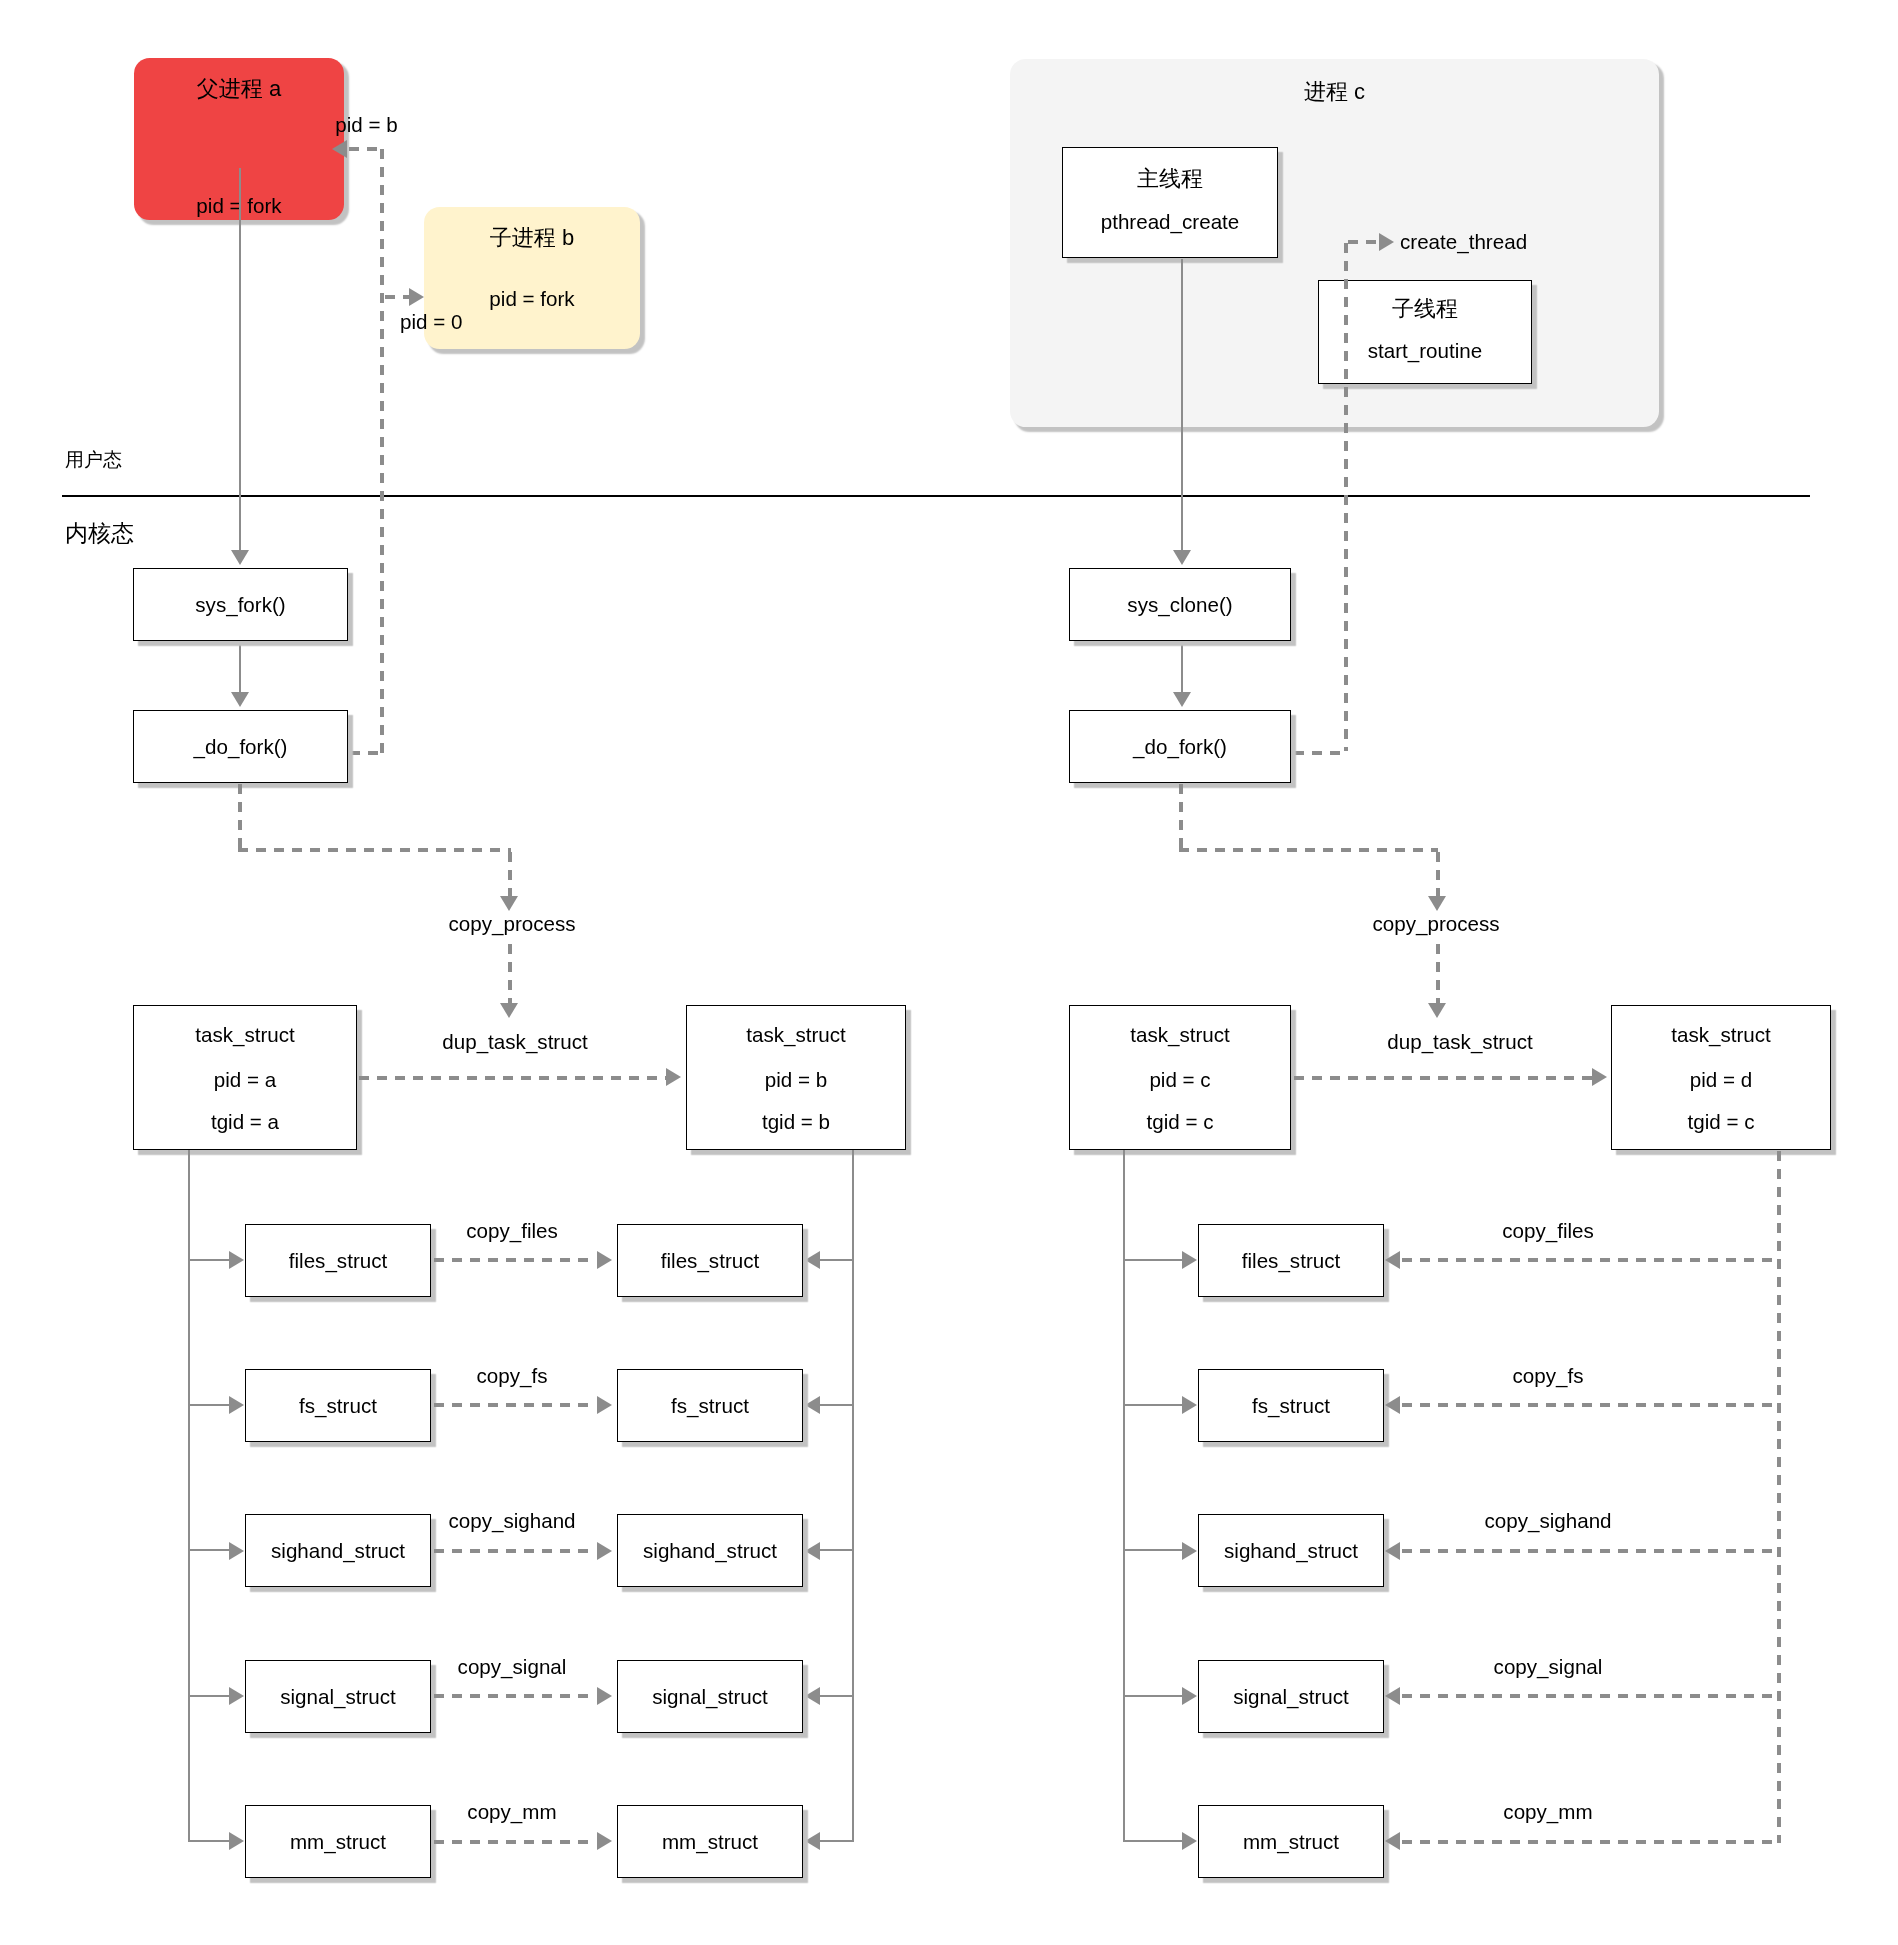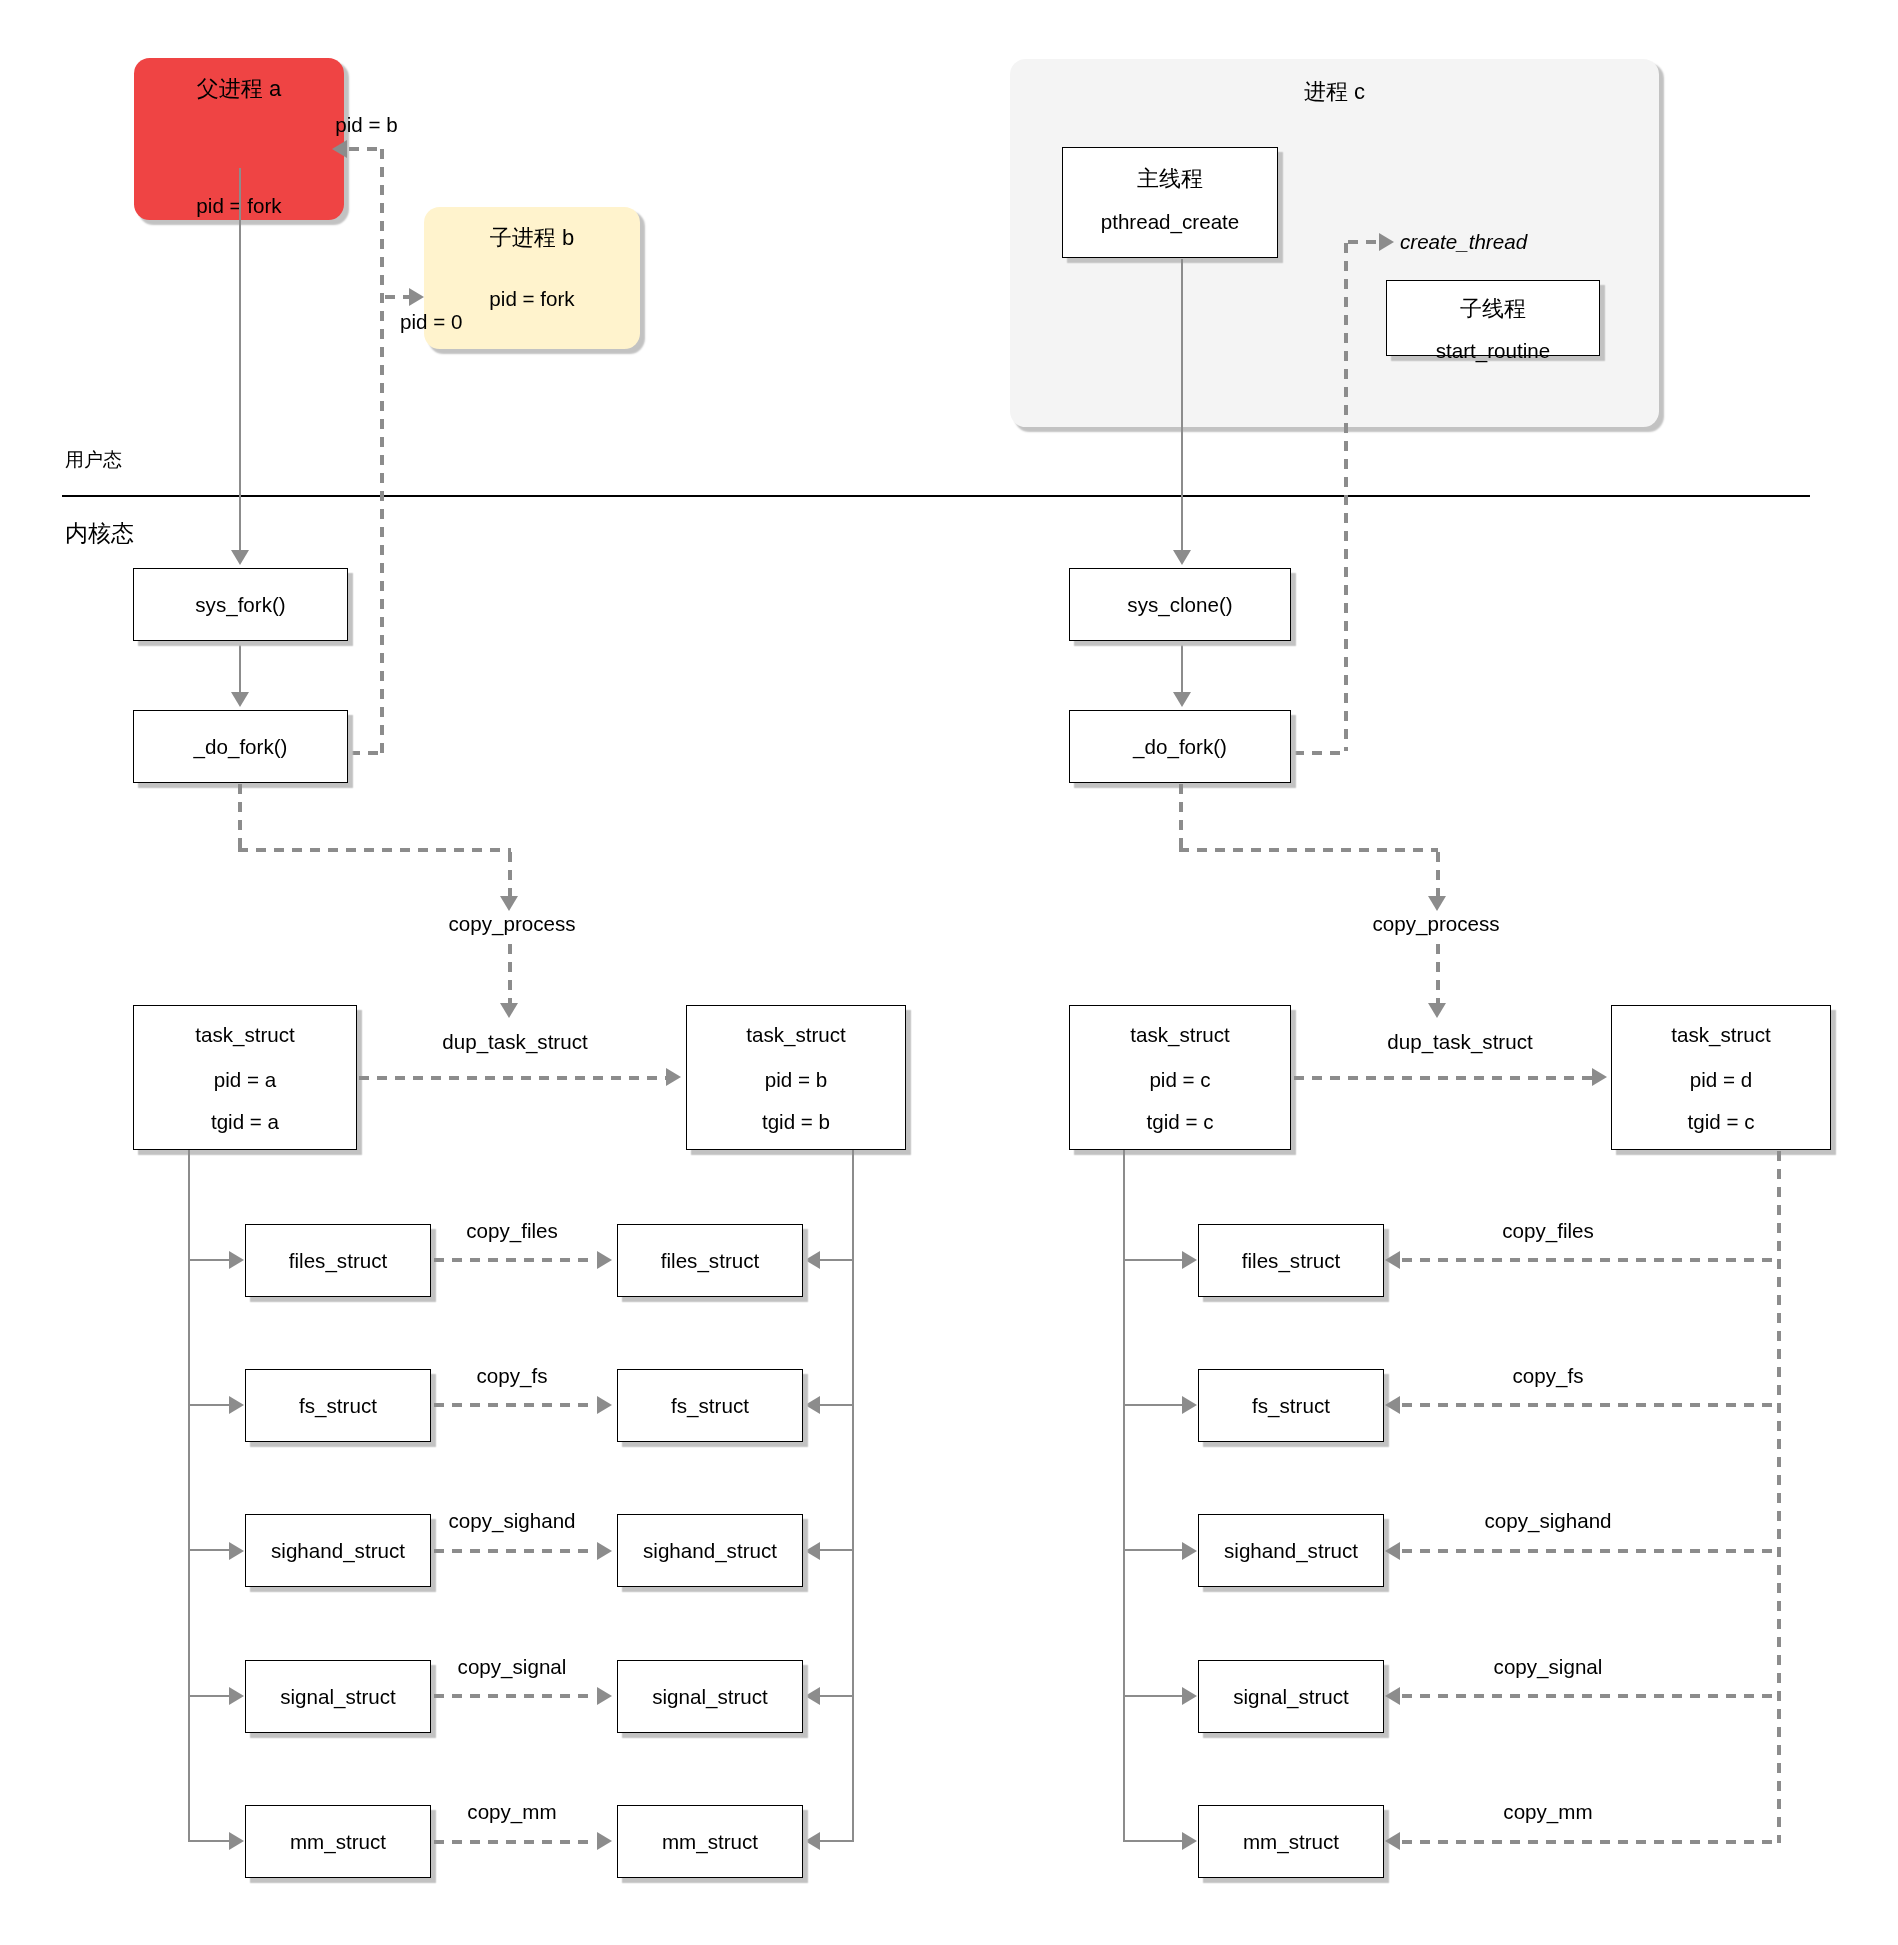--- a/index.html
+++ b/index.html
@@ -162,25 +162,25 @@
   <div class="hdash" style="left:434px;top:1840px;width:162px;"></div>
   <div class="ar r" style="left:597px;top:1832px;"></div>
 
   <div class="soft" style="left:1010px;top:59px;width:649px;height:368px;background:#F4F4F4;">
     <div class="btitle" style="top:18px;">进程 c</div>
   </div>
   <div class="box col" style="left:1062px;top:147px;width:216px;height:111px;">
     <div class="task-line" style="top:15.7px;font-size:22px;">主线程</div>
     <div class="task-line" style="top:62px;">pthread_create</div>
   </div>
-  <div class="box col" style="left:1386px;top:280px;width:214px;height:76px;">
+  <div class="box col" style="left:1318px;top:280px;width:214px;height:104px;">
     <div class="task-line" style="top:13.3px;font-size:22px;">子线程</div>
     <div class="task-line" style="top:58px;">start_routine</div>
   </div>
-  <div class="lbl" style="left:1400px;top:230px;font-style:italic;">create_thread</div>
+  <div class="lbl" style="left:1400px;top:230px;">create_thread</div>
 
   <div class="vdash" style="left:1344px;top:243px;height:508px;"></div>
   <div class="hdash" style="left:1348px;top:240px;width:31.5px;"></div>
   <div class="ar r" style="left:1379px;top:233px;"></div>
   <div class="hdash" style="left:1294px;top:751px;width:52px;"></div>
 
   <div class="vline" style="left:1181px;top:259px;height:293px;"></div>
   <div class="ar d" style="left:1173px;top:550px;"></div>
   <div class="vline" style="left:1181px;top:642px;height:51px;"></div>
   <div class="ar d" style="left:1173px;top:692px;"></div>

